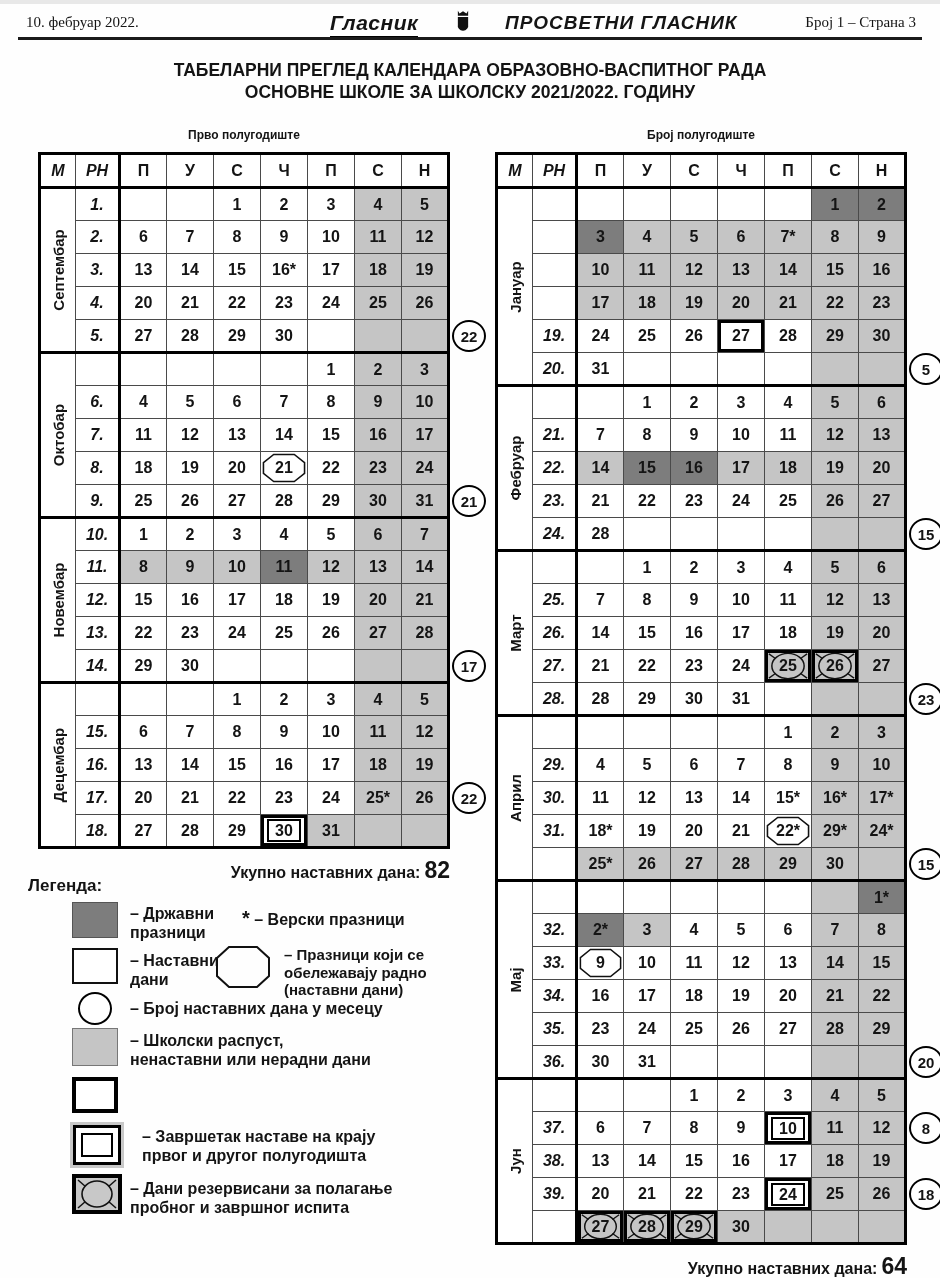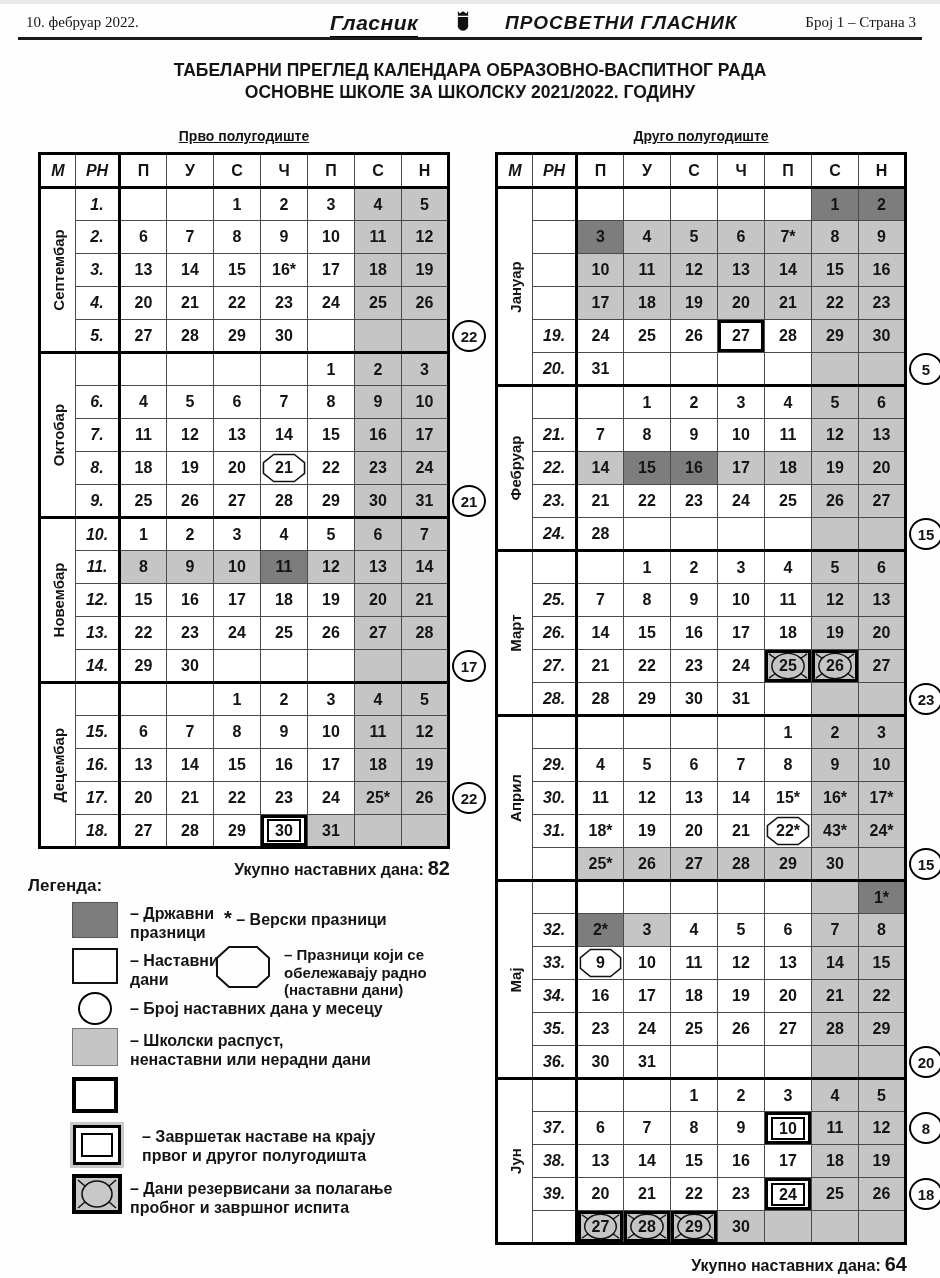--- a/index.html
+++ b/index.html
@@ -13,21 +13,21 @@
   .masthead{position:absolute;left:505px;top:8px;font-size:19px;font-weight:bold;font-style:italic;letter-spacing:1px;}
   .hdr-ref{position:absolute;right:24px;top:10px;font-family:"Liberation Serif",serif;font-size:15px;text-align:right;}
   .hdr-rule{position:absolute;left:18px;top:33px;width:904px;height:3px;background:#1a1a1a;}
   
   .doc-title{position:absolute;left:0;top:56px;width:940px;text-align:center;
              font-size:17.5px;font-weight:bold;line-height:1.25;}
   
   .sem{position:absolute;width:460px;}
   #sem-left{left:38px;top:124px;}
   #sem-right{left:495px;top:124px;}
-  .sem-title{width:412px;text-align:center;font-size:14px;font-weight:bold;height:24px;text-decoration:underline;}
+  .sem-title{width:412px;text-align:center;font-size:12px;font-weight:bold;height:24px;}
   table.cal{border-collapse:collapse;table-layout:fixed;border:3px solid #000;background:#fff;}
   .col-m{width:36px;}.col-rn{width:44px;}.col-d{width:47px;}
   table.cal tr{height:33px;}
   table.cal tr.h0{height:34px;}
   table.cal td{border:1px solid #4a4a4a;text-align:center;vertical-align:middle;
                font-weight:bold;font-size:16px;padding:0;position:relative;}
   table.cal tr.h0 td{border-bottom:3px solid #000;font-size:16px;}
   table.cal td.it{font-style:italic;}
   table.cal td.rncol{border-right:3px solid #000;}
   table.cal tr.ms td{border-top:3px solid #000;}
@@ -38,21 +38,21 @@
   td.c-d{background:#7d7d7d;}
   td.c-b{box-shadow:inset 0 0 0 3px #000;}
   td.c-e{box-shadow:inset 0 0 0 3px #000;}
   td.c-r{background:#c5c5c5;box-shadow:inset 0 0 0 3px #000;}
   .endbox{display:inline-block;min-width:28px;border:2px solid #000;line-height:19px;padding:0 1px;}
   svg.ovl{position:absolute;left:0;top:0;width:100%;height:100%;pointer-events:none;}
   .badge{position:absolute;left:414px;width:30px;height:28px;border:2px solid #000;border-radius:50%;
          background:#fff;display:flex;align-items:center;justify-content:center;
          font-weight:bold;font-size:15px;}
   .total{width:412px;text-align:right;margin-top:8px;font-size:16px;font-weight:bold;}
-  .total .num{font-size:20px;padding-left:4px;}
+  .total .num{font-size:23px;padding-left:4px;}
   
   .legend{position:absolute;left:28px;top:872px;width:455px;height:400px;}
   .legend-title{position:absolute;left:0;top:0;font-size:17px;font-weight:bold;}
   .li{position:absolute;}
   .lbl{font-size:16px;font-weight:bold;line-height:1.18;}
   .sw{box-sizing:border-box;}
   .sw-dark{width:46px;height:36px;background:#7d7d7d;border:1px solid #555;}
   .sw-white{width:46px;height:36px;background:#fff;border:2px solid #111;}
   .sw-gray{width:46px;height:38px;background:#c5c5c5;border:1px solid #777;}
   .sw-bold{width:46px;height:36px;background:#fff;border:4px solid #000;}
@@ -325,21 +325,21 @@
             <td class="day c-e"><span class="endbox">30</span></td>
             <td class="day c-g">31</td>
             <td class="day c-g"></td>
             <td class="day c-g"></td>
           </tr>
         </tbody>
       </table>
       <div class="total"><span>Укупно наставних дана:</span><span class="num">82</span></div>
     </div>
   <div class="sem" id="sem-right">
-    <div class="sem-title">Друго полугодиште</div>
+    <div class="sem-title">Број полугодиште</div>
   <div class="badge" style="top: 225px;">5</div>
       <div class="badge" style="top: 390px;">15</div>
       <div class="badge" style="top: 555px;">23</div>
       <div class="badge" style="top: 720px;">15</div>
       <div class="badge" style="top: 918px;">20</div>
       <div class="badge" style="top: 984px;">8</div>
       <div class="badge" style="top: 1050px;">18</div>
       <table class="cal">
         <colgroup>
           <col class="col-m">
@@ -580,21 +580,21 @@
           </tr>
           <tr>
             <td class="rn rncol">31.</td>
             <td class="day">18*</td>
             <td class="day">19</td>
             <td class="day">20</td>
             <td class="day">21</td>
             <td class="day c-o">22*<svg class="ovl" viewBox="0 0 47 33" preserveAspectRatio="none">
                 <polygon points="13,2.5 34,2.5 44.5,11 44.5,22 34,30.5 13,30.5 2.5,22 2.5,11" fill="none" stroke="#111" stroke-width="1.6"></polygon>
               </svg></td>
-            <td class="day c-g">43*</td>
+            <td class="day c-g">29*</td>
             <td class="day c-g">24*</td>
           </tr>
           <tr>
             <td class="rn rncol"></td>
             <td class="day c-g">25*</td>
             <td class="day c-g">26</td>
             <td class="day c-g">27</td>
             <td class="day c-g">28</td>
             <td class="day c-g">29</td>
             <td class="day c-g">30</td>
@@ -743,21 +743,21 @@
 
   <div class="legend">
     <div class="legend-title">Легенда:</div>
 
     <div class="li" style="left:44px;top:26px;">
         <div class="sw sw-dark"></div>
       </div>
     <div class="li lbl" style="left:102px;top:29px;width:130px;">
       <span>–</span> <span>Државни празници</span>
     </div>
-    <div class="li lbl" style="left:196px;top:31px;">
+    <div class="li lbl" style="left:214px;top:31px;">
       <span class="ast">*</span>
       <span>–</span>
       <span>Верски празници</span>
     </div>
 
     <div class="li" style="left:44px;top:72px;">
         <div class="sw sw-white"></div>
       </div>
     <div class="li lbl" style="left:102px;top:76px;width:120px;">
       <span>–</span> <span>Наставни дани</span>

